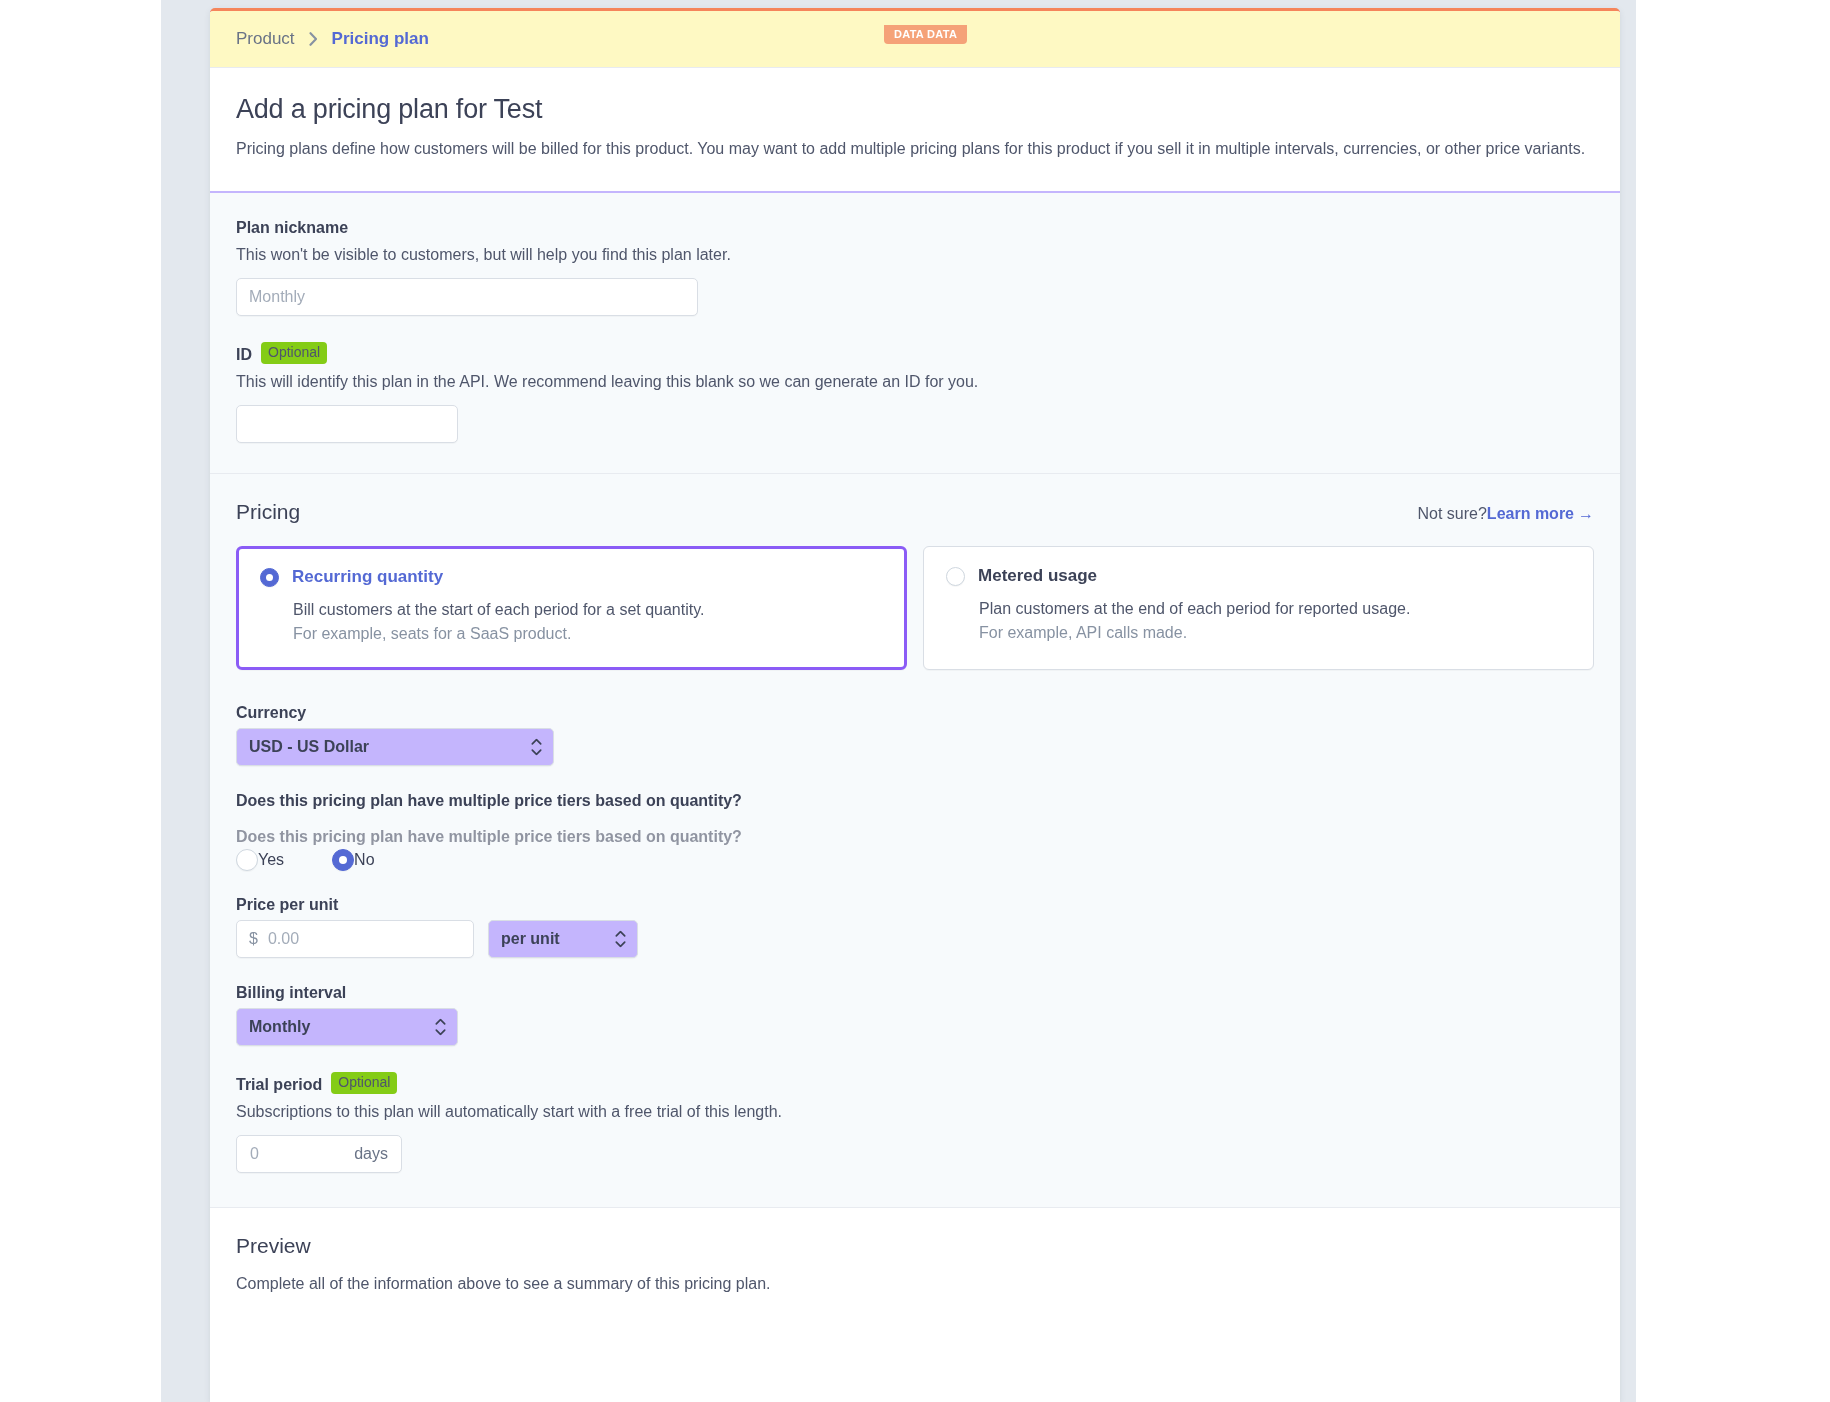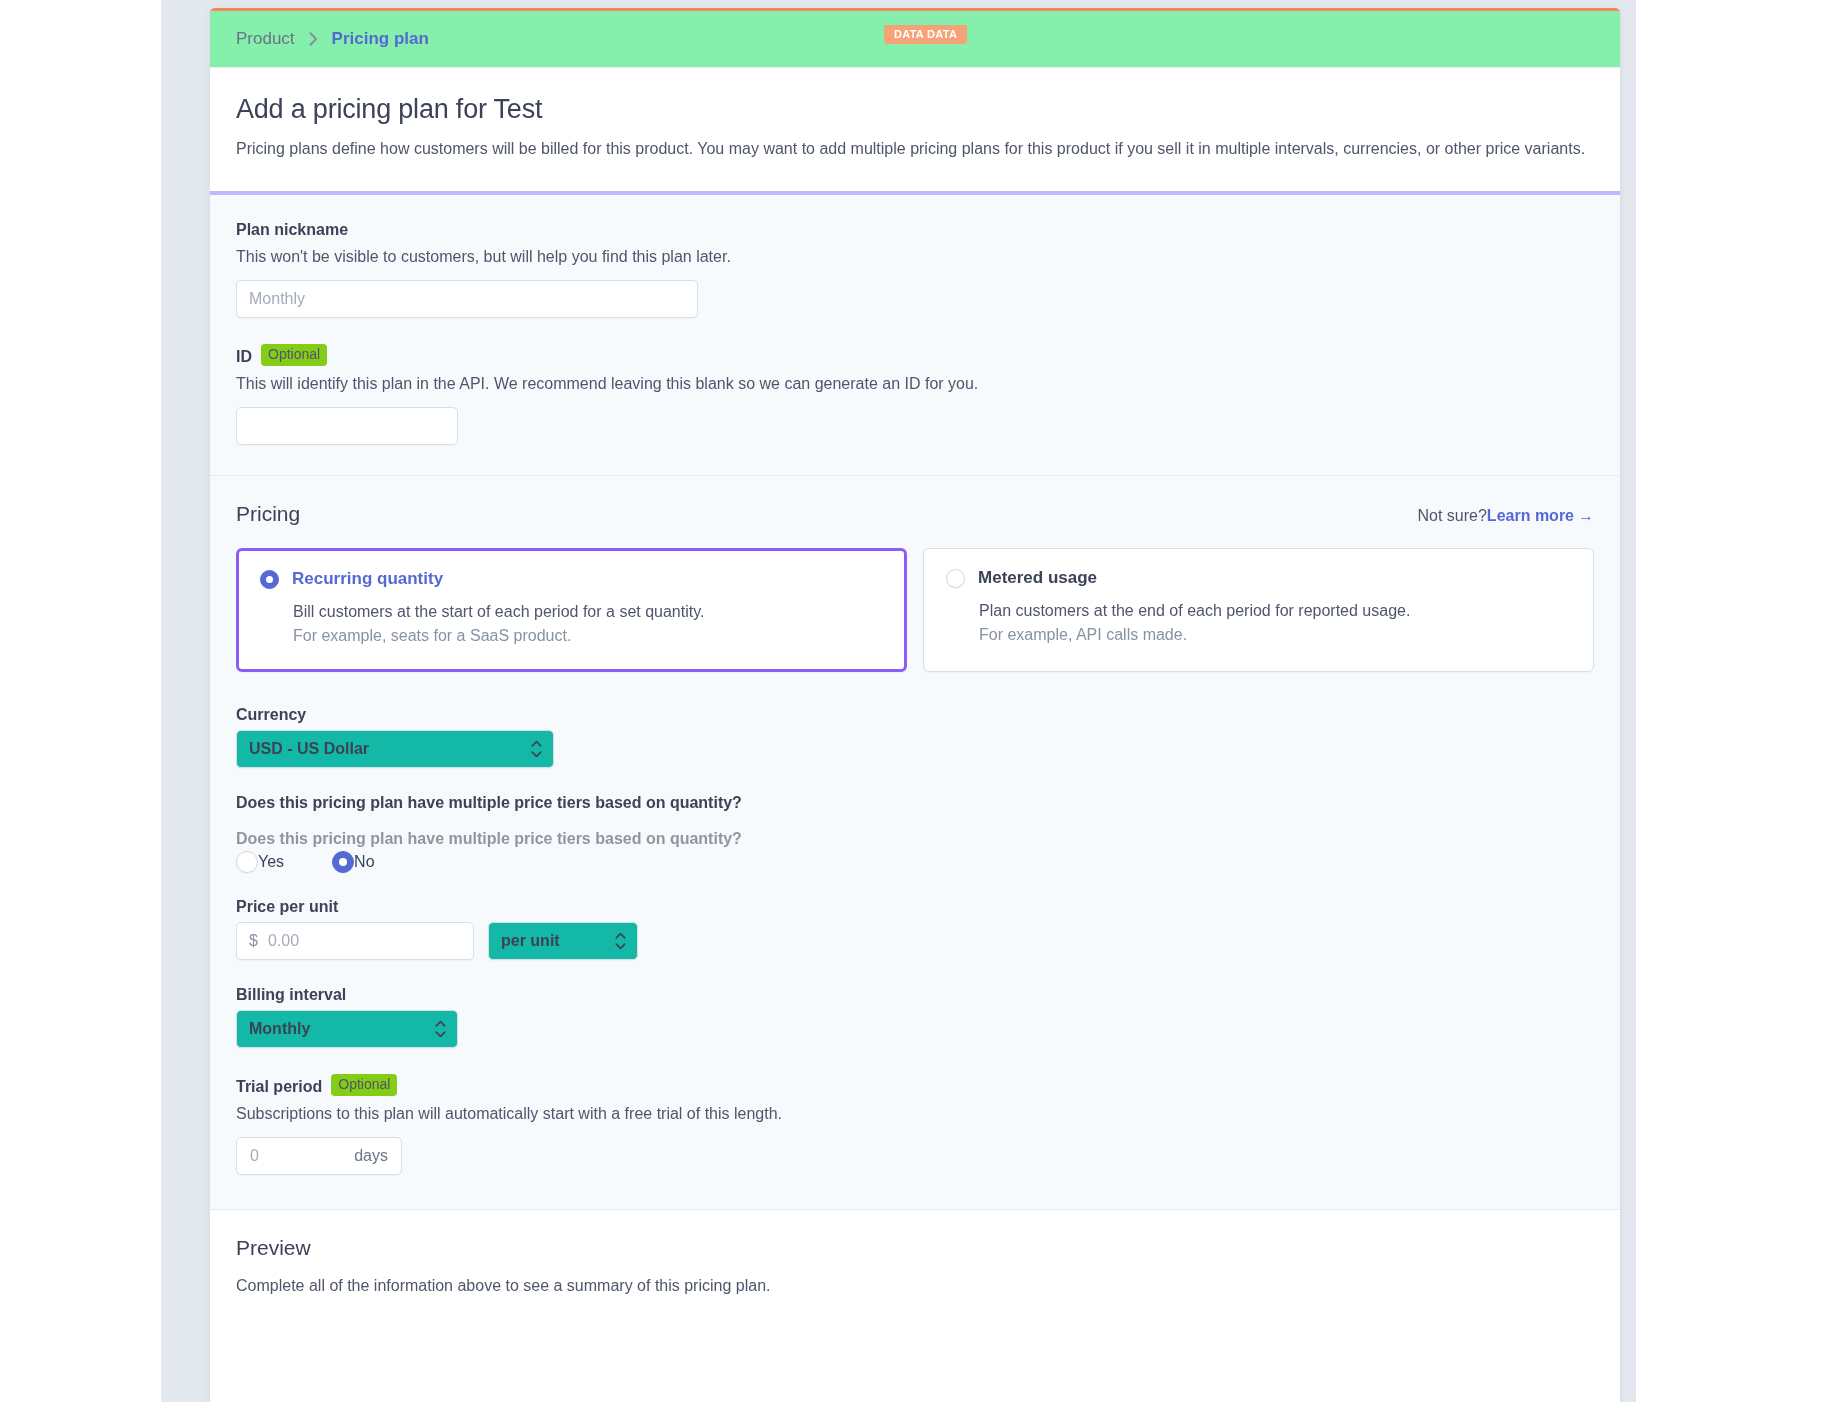--- a/index.html
+++ b/index.html
@@ -52,21 +52,21 @@
     line-height: 1.1;
   }
 
   
   .breadcrumb {
     height: 57px;
     display: flex;
     align-items: center;
     padding: 0 0 0 26px;
     border-bottom: 1px solid #e8ebf0;
-    background: #86efac;
+    background: #fef9c3;
   }
   .crumb-root {
     font-size: 17px;
     color: #697386;
   }
   .crumb-sep {
     margin: 0 14px;
     color: #8792a2;
     font-size: 15px;
     font-weight: bold;
@@ -75,21 +75,21 @@
   }
   .crumb-current {
     font-size: 17px;
     color: #5469d4;
     font-weight: bold;
   }
 
   
   .header-block {
     padding: 26px 26px 30px 26px;
-    border-bottom: 4px solid #c4b5fd;
+    border-bottom: 2px solid #c4b5fd;
     background: #fff;
   }
   .page-title {
     font-size: 27px;
     font-weight: normal;
     color: #3c4257;
     letter-spacing: -0.2px;
     margin-bottom: 12px;
   }
   .page-subtitle {
@@ -228,21 +228,21 @@
     margin: -3.5px 0 0 -3.5px;
     border-radius: 50%;
     background: #fff;
   }
 
   
   .select {
     position: relative;
     display: inline-flex;
     align-items: center;
-    background: #14b8a6;
+    background: #c4b5fd;
     border: 1px solid #d9dee5;
     border-radius: 5px;
     height: 38px;
     padding: 0 34px 0 12px;
     font-size: 16px;
     color: #3c4257;
     font-weight: bold;
     box-shadow: 0 1px 1px rgba(0,0,0,.04);
     cursor: pointer;
   }

